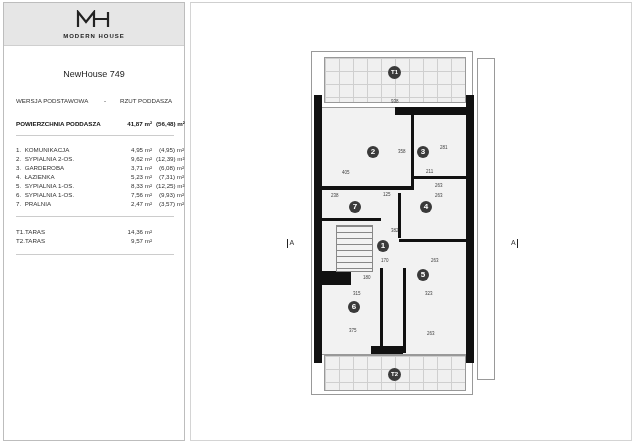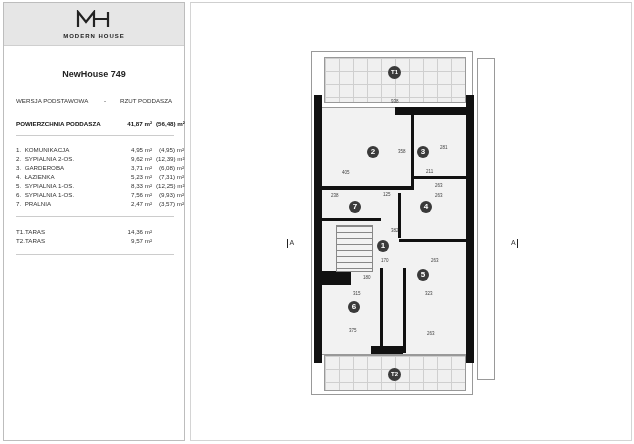--- a/index.html
+++ b/index.html
@@ -2,21 +2,21 @@
 <html><head>
 <meta charset="utf-8">
 <style>
   html, body { margin:0; padding:0; }
   body { width:634px; height:444px; background:#ffffff; position:relative; overflow:hidden; font-family:"Liberation Sans", sans-serif; color:#222; }
   .panel { position:absolute; left:3px; top:2px; width:180px; height:437px; border:1px solid #bdbdbd; background:#fff; }
   .panel-head { position:absolute; left:0; top:0; width:180px; height:42px; background:#e6e6e6; border-bottom:1px solid #cfcfcf; }
   .logo { position:absolute; left:0; top:7px; width:180px; text-align:center; }
   .logo svg { display:block; margin:0 auto; }
   .brand { position:absolute; left:0; top:30px; width:180px; text-align:center; font-size:6px; letter-spacing:1px; font-weight:bold; color:#222; }
-  .title { position:absolute; left:0; top:66px; width:180px; text-align:center; font-size:9px; font-weight:bold; }
+  .title { position:absolute; left:0; top:66px; width:180px; text-align:center; font-size:9px; font-weight:normal; }
   .row { position:absolute; left:12px; width:160px; font-size:6.2px; color:#333; white-space:nowrap; }
   .row .c2 { position:absolute; left:96px; text-align:right; width:40px; }
   .row .c3 { position:absolute; left:140px; width:28px; text-align:right; }
   .row .c1 { position:absolute; left:0; }
   .hr { position:absolute; left:12px; width:158px; height:1px; background:#cccccc; }
   .bold { font-weight:bold; color:#111; }
 
   .plan { position:absolute; left:190px; top:2px; width:440px; height:437px; border:1px solid #d4d4d4; border-top:1px solid #cfcfcf; }
   .sec { position:absolute; font-size:7px; color:#333; }
   .sec .bar { display:inline-block; width:1px; height:9px; background:#222; vertical-align:middle; }

